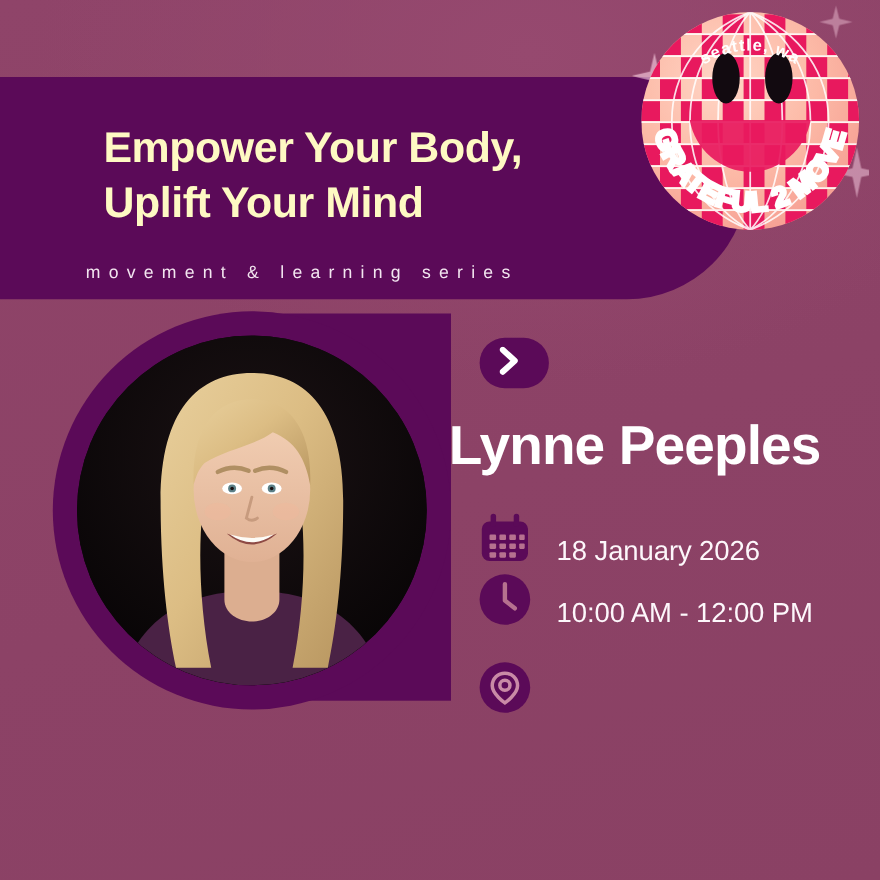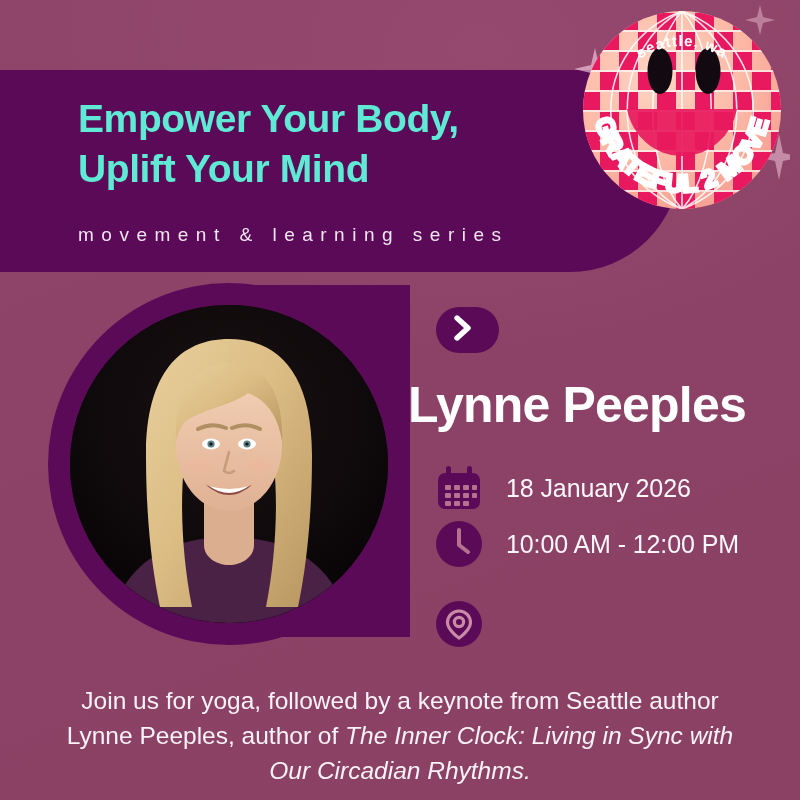--- a/index.html
+++ b/index.html
@@ -32,31 +32,31 @@
     border-top-right-radius: 14px;
     border-bottom-right-radius: 110px;
   }
   .banner-inner {
     position: absolute;
     left: 118px;
     top: 24px;
     width: 520px;
   }
   .banner-title {
-    color: #5eead4;
+    color: #fef9c3;
     font-size: 39px;
     font-weight: bold;
     line-height: 1.28;
     letter-spacing: -0.4px;
-    margin: 0;
+    margin: 16px;
     white-space: pre-line;
   }
   .banner-subtitle {
     color: #f3e6f0;
-    font-size: 19px;
+    font-size: 16px;
     letter-spacing: 7.5px;
     margin-top: 30px;
     white-space: nowrap;
   }
 
   
   .discoball {
     position: absolute;
     left: 575px;
     top: 3px;
@@ -127,21 +127,21 @@
   }
 
   .details {
     position: absolute;
     left: 432px;
     top: 460px;
     width: 350px;
   }
   .detail-row {
     display: flex;
-    align-items: center;
+    align-items: flex-end;
     gap: 20px;
     height: 56px;
   }
   .detail-row.spaced { margin-top: 24px; }
   .detail-icon {
     width: 54px;
     height: 54px;
     flex: 0 0 54px;
     display: flex;
     align-items: center;
@@ -408,17 +408,14 @@
         <svg width="50" height="50" viewBox="0 0 50 50">
           <circle cx="25" cy="25" r="23" fill="#5b0a58"></circle>
           <path d="M25 12 C 18.5 12, 13.5 17, 13.5 23.5 C 13.5 31, 25 39, 25 39
                    C 25 39, 36.5 31, 36.5 23.5 C 36.5 17, 31.5 12, 25 12 Z" fill="none" stroke="#c98aa6" stroke-width="3.2"></path>
           <circle cx="25" cy="23" r="4.6" fill="none" stroke="#c98aa6" stroke-width="3.2"></circle>
         </svg>
       </span>
     </div>
   </div>
 
-  <div class="footer">
-    <span>Join us for yoga, followed by a keynote from Seattle author Lynne Peeples, author of </span><em>The Inner Clock: Living in Sync with Our Circadian Rhythms.</em>
-  </div>
 
 </div>
 
 </body></html>

